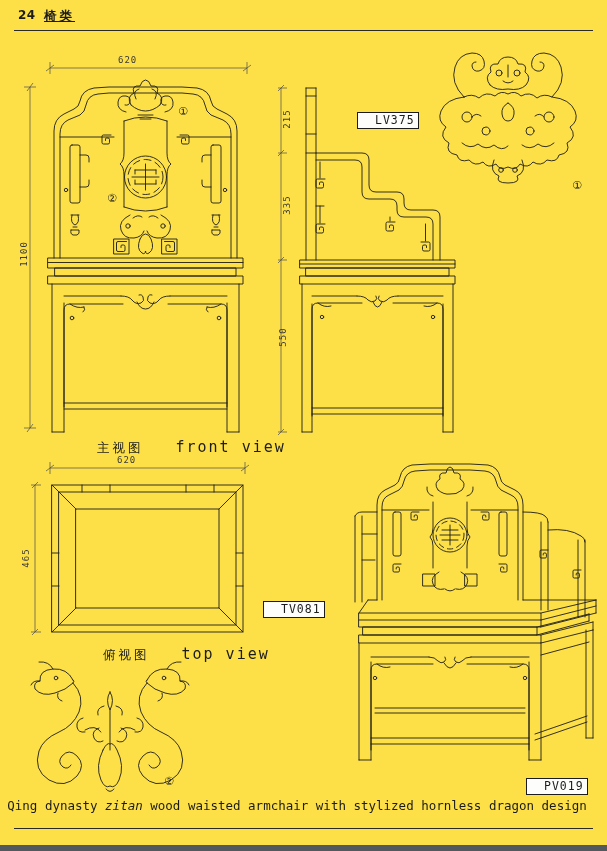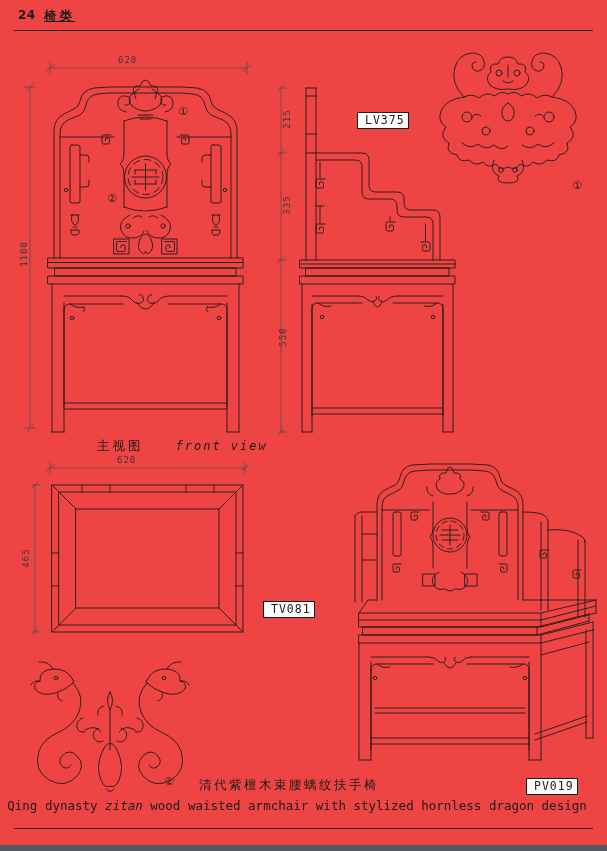--- a/index.html
+++ b/index.html
@@ -1,35 +1,35 @@
 <!DOCTYPE html>
 <html><head>
 <meta charset="utf-8">
 <style>
   html,body{margin:0;padding:0;background:#e8e8e8;}
   #page{
     position:relative; width:607px; height:851px; overflow:hidden;
-    background:#ef4444; font-family:"DejaVu Sans",sans-serif; color:#1c1c1c;
+    background:#fde047; font-family:"DejaVu Sans",sans-serif; color:#1c1c1c;
   }
   .abs{position:absolute;}
   
   .hnum{font:bold 12px "DejaVu Sans",sans-serif; letter-spacing:.5px;}
   .hcat{font:bold 12.5px "DejaVu Sans",sans-serif; letter-spacing:3px;text-decoration:underline;}
   .rule{border-top:1.4px solid #2a2a2a; height:0;}
   .rule2{border-top:1px solid #2a2a2a; height:0;}
   
   .hdim{font:9px "DejaVu Sans Mono",monospace; color:#3a3a3a; letter-spacing:1px; text-align:left;}
   .vdim{font:9px "DejaVu Sans Mono",monospace; color:#3a3a3a; letter-spacing:1px; text-align:center;
         transform:rotate(-90deg); transform-origin:center;}
   
   .vlabel{display:flex; align-items:baseline; gap:32px; white-space:nowrap;}
   .lcn{font-size:12.5px; letter-spacing:3px;}
-  .len{font-family:"DejaVu Sans Mono",monospace; font-size:12px; letter-spacing:2px;font-style:italic;}
-  
-  .code{border:1.2px solid #1c1c1c; padding:0 3px 1px 7px; background:#fdfdfb;
+  .len{font-family:"DejaVu Sans Mono",monospace; font-size:15px; letter-spacing:2px;}
+  
+  .code{border:1.2px solid #1c1c1c; padding:0 3px 1px 17px; background:#fdfdfb;
         font:11.5px "DejaVu Sans Mono",monospace; letter-spacing:1px;}
   .marker{font-size:11px; color:#222; line-height:1;}
   
   .capcn{font-size:12.5px; letter-spacing:2.5px;}
   .capen{font:12.5px "DejaVu Sans Mono",monospace; letter-spacing:0px; text-align:center; white-space:nowrap;}
   .capen i{font-style:italic;}
   .band{background:#53575e;}
   
   svg{overflow:visible; display:block;}
   .ln{stroke:#1c1c1c; fill:none; stroke-width:.9; stroke-linecap:round; stroke-linejoin:round;}
@@ -240,24 +240,27 @@
 
   <div class="abs marker" style="left:178px;top:106px">①</div>
   <div class="abs marker" style="left:107px;top:193px">②</div>
   <div class="abs marker" style="left:572px;top:180px">①</div>
   <div class="abs marker" style="left:164px;top:776px">②</div>
 
   <div class="abs vlabel" style="left:97px;top:438px">
     <span class="lcn">主视图</span>
     <span class="len">front view</span>
   </div>
+  <div class="abs vlabel" style="left:103px;top:645px">
+    <span class="lcn">俯视图</span>
+    <span class="len">top view</span>
+  </div>
 
   <div class="abs code" style="left:357px;top:112px">LV375</div>
   <div class="abs code" style="left:263px;top:601px">TV081</div>
   <div class="abs code" style="left:526px;top:778px">PV019</div>
 
-  <div class="abs capcn" style="left:199px;top:777px">清代紫檀木束腰螭纹扶手椅</div>
   <div class="abs capen" style="left:0;top:798px;width:594px"><span>Qing dynasty </span><i>zitan</i><span> wood waisted armchair with stylized hornless dragon design</span></div>
 
   <div class="abs rule2" style="left:14px;top:828px;width:579px"></div>
   <div class="abs band" style="left:0;top:845px;width:607px;height:6px"></div>
 
 </div>
 
 </body></html>

